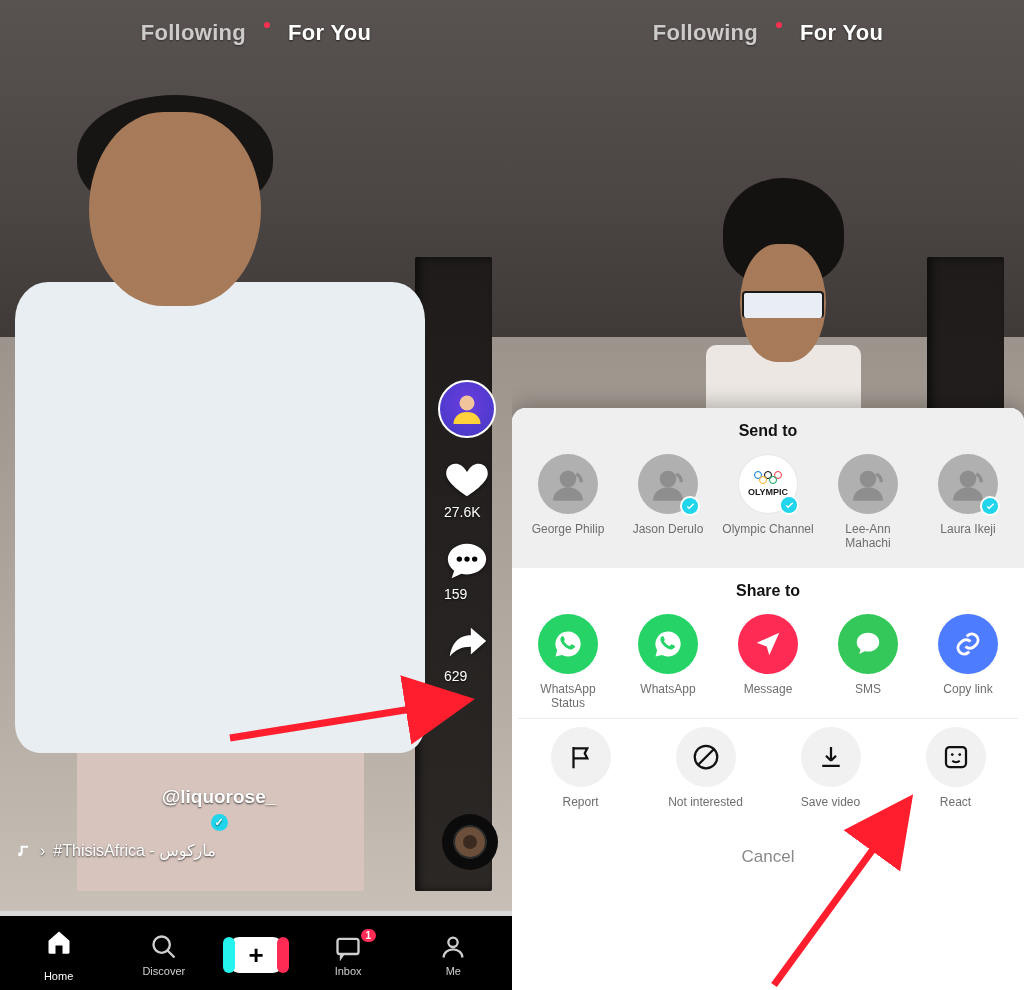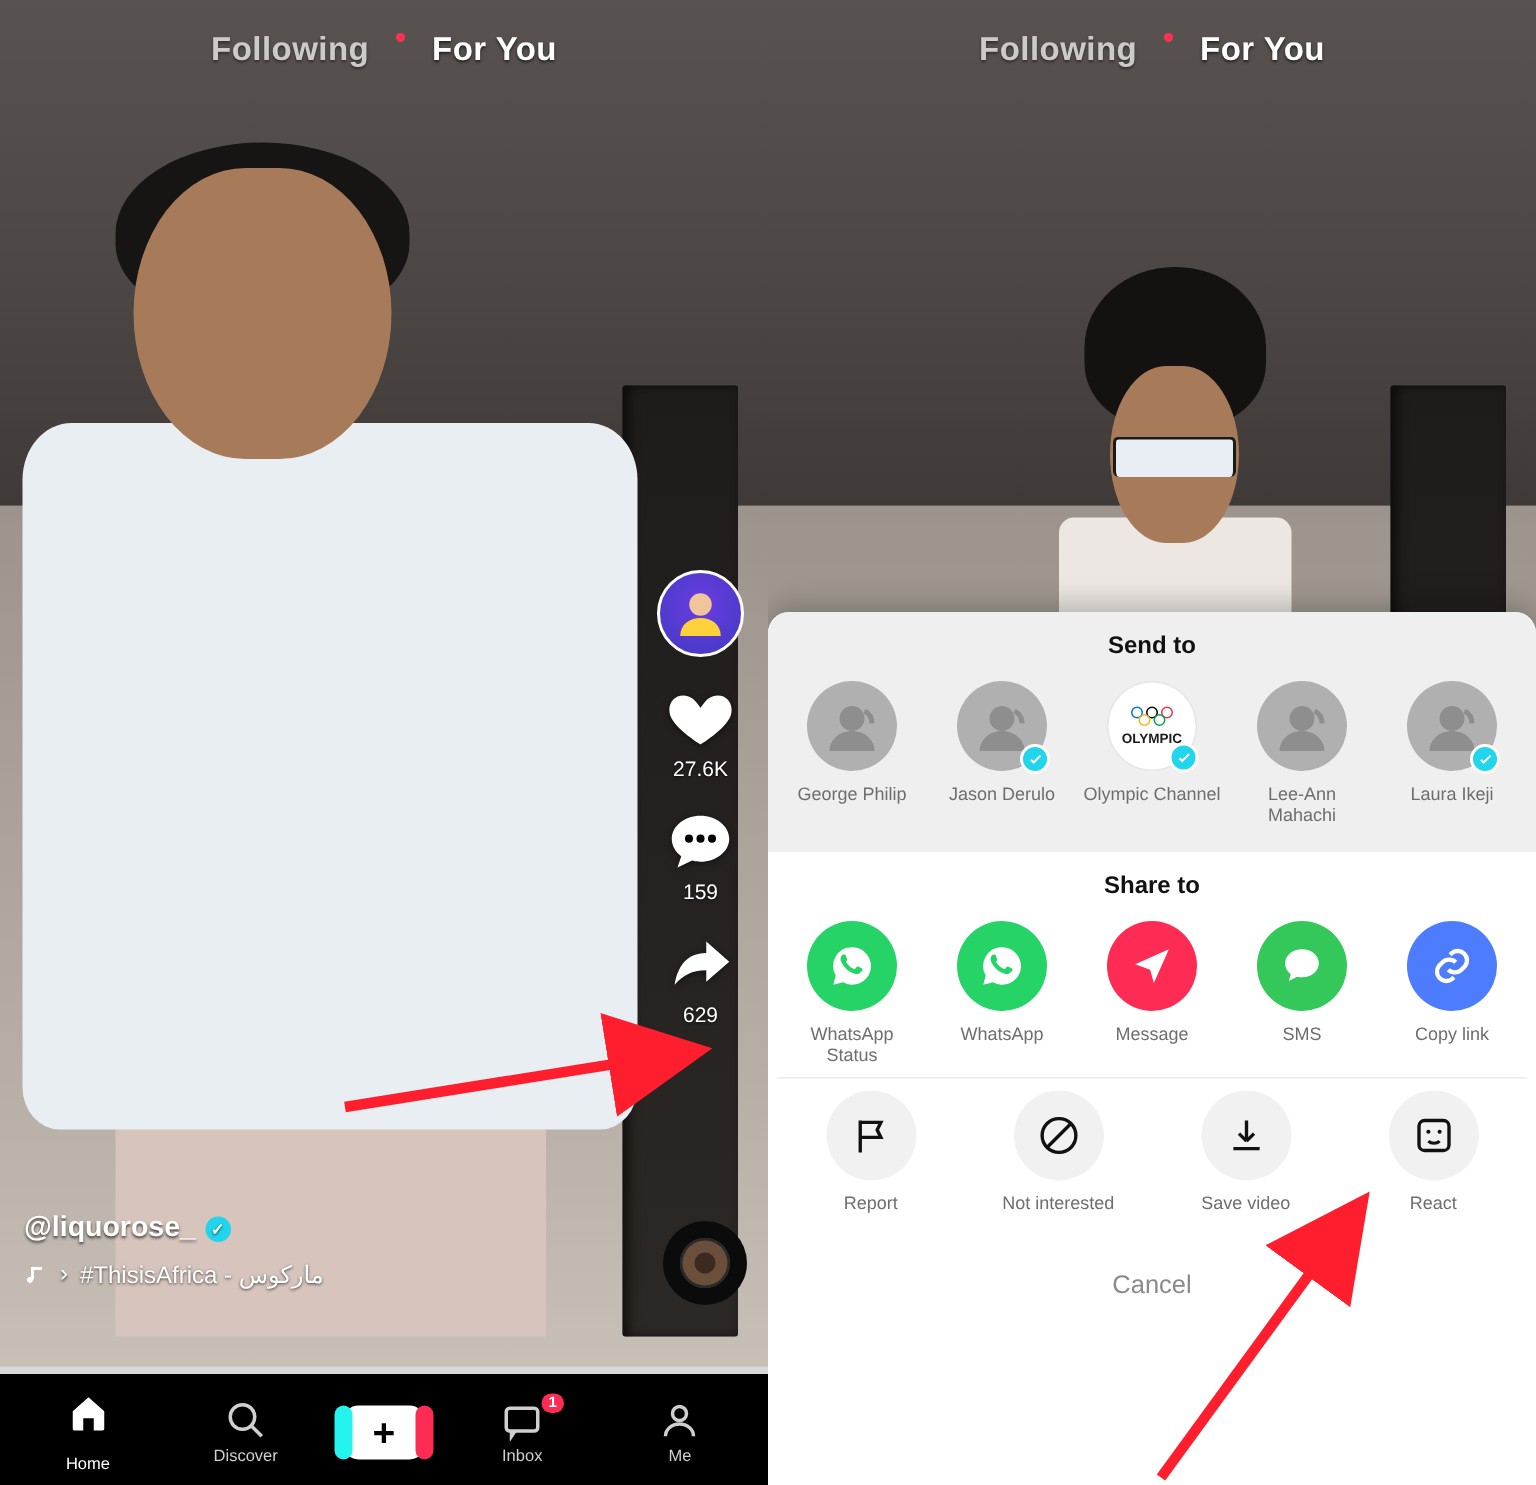--- a/index.html
+++ b/index.html
@@ -30,26 +30,26 @@
   .top-tabs { position:absolute; top:20px; left:0; right:0; display:flex; justify-content:center; gap:18px; color:#fff; font-weight:600; font-size:22px; text-shadow:0 1px 2px rgba(0,0,0,.6); }
   .tab { opacity:.7; letter-spacing:.3px; cursor:pointer; }
   .tab.active { opacity:1; font-weight:800; }
   .dot-red { width:6px; height:6px; border-radius:50%; background:#ff3150; align-self:flex-start; margin-top:2px; }
 
   
   .rail { position:absolute; right:10px; top:380px; width:70px; display:flex; flex-direction:column; align-items:center; gap:18px; color:#fff; }
   .avatar-ring { width:58px; height:58px; border-radius:50%; border:2px solid #fff; overflow:hidden; display:flex; align-items:center; justify-content:center; background:radial-gradient(circle at 50% 40%, #6a3de0 0%, #4139c2 100%); cursor:pointer;}
   .avatar-ring svg{width:36px;height:36px;}
   .rail .count { font-size:14px; margin-top:2px; text-shadow:0 1px 2px rgba(0,0,0,.7);}
-  .rail-btn { display:flex; flex-direction:column; align-items:center; cursor:pointer;}
+  .rail-btn { display:flex; flex-direction:column; cursor:pointer;}
   .rail-btn svg { width:46px; height:46px; filter:drop-shadow(0 1px 2px rgba(0,0,0,.5)); }
 
   
   .meta { position:absolute; left:16px; bottom:130px; right:90px; color:#fff; text-shadow:0 1px 2px rgba(0,0,0,.7);}
-  .username { font-size:19px; font-weight:700; display:flex; align-items:center; gap:6px;}
+  .username { font-size:19px; font-weight:700; display:flex; align-items:center; gap:6px;flex-direction:column;}
   .caption  { font-size:17px; margin-top:6px; }
   .hash     { font-weight:600; }
   .soundrow { margin-top:10px; font-size:16px; display:flex; align-items:center; gap:8px;}
   .verify-badge{display:inline-flex;width:17px;height:17px;border-radius:50%;background:#20d5ec;align-items:center;justify-content:center;color:#fff;font-size:11px;}
 
   .spinning-disc { position:absolute; right:14px; bottom:120px; width:56px; height:56px; border-radius:50%; background:radial-gradient(circle,#2a2a2a 0 42%, #0b0b0b 43% 100%); display:flex; align-items:center; justify-content:center; cursor:pointer;}
   .spinning-disc .inner { width:30px; height:30px; border-radius:50%; background:#6b4f3a;}
   .spinning-disc .inner::after{content:"";display:block;width:14px;height:14px;border-radius:50%;background:#3a2a1f;margin:8px auto 0;}
 
   

